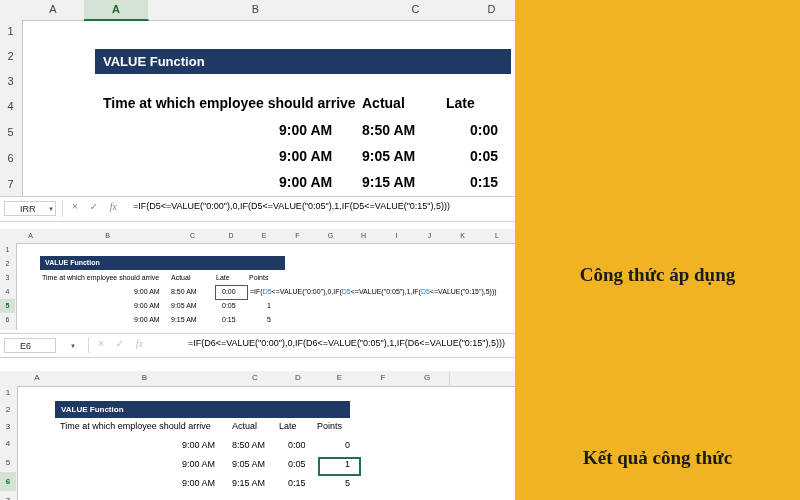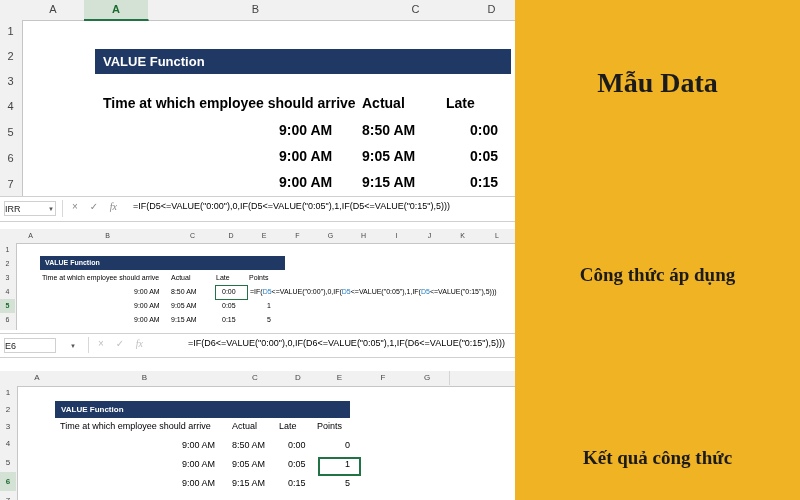--- a/index.html
+++ b/index.html
@@ -57,21 +57,21 @@
     position:absolute;left:95px;top:49px;width:416px;height:25px;
     background:#1f3864;color:#ffffff;font-weight:bold;font-size:13px;
     line-height:25px;padding-left:8px;box-sizing:border-box;
   }
   #b1 .t{font-size:14px;font-weight:bold;}
 
   
   .fbar{position:absolute;background:#ffffff;border-top:1px solid #d0d0d0;border-bottom:1px solid #d0d0d0;}
   .namebox{
     position:absolute;left:4px;top:4px;width:52px;height:15px;
-    border:1px solid #d0d0d0;font-size:9px;line-height:15px;padding-left:0;
+    border:1px solid #d0d0d0;font-size:9px;line-height:15px;padding-left:15px;
     box-sizing:border-box;color:#222;background:#fff;
   }
   .nb-arrow{position:absolute;top:9px;font-size:6px;color:#555;}
   .fb-icons{position:absolute;top:4px;font-size:10px;color:#888;}
   .fb-icons span{margin-right:9px;}
   .fx{font-style:italic;font-family:"Liberation Serif", serif;}
   .fb-text{
     position:absolute;top:4px;font-size:9px;color:#000;white-space:nowrap;
     font-family:"Liberation Sans", sans-serif;
   }
@@ -263,18 +263,17 @@
 
     <div class="grid-cell t" style="left:182px;top:107px;">9:00 AM</div>
     <div class="grid-cell t" style="left:232px;top:107px;">9:15 AM</div>
     <div class="grid-cell t" style="left:288px;top:107px;">0:15</div>
     <div class="grid-cell t" style="left:345px;top:107px;">5</div>
 
     <div class="selbox" style="left:318px;top:86px;width:43px;height:19px;border-width:2px;"></div>
   </div>
 
   <div class="right-panel">
-    <div class="rp-title rp-1">Mẫu Data</div>
     <div class="rp-title rp-2">Công thức áp dụng</div>
     <div class="rp-title rp-3">Kết quả công thức</div>
   </div>
 
 </div>
 
 </body></html>

